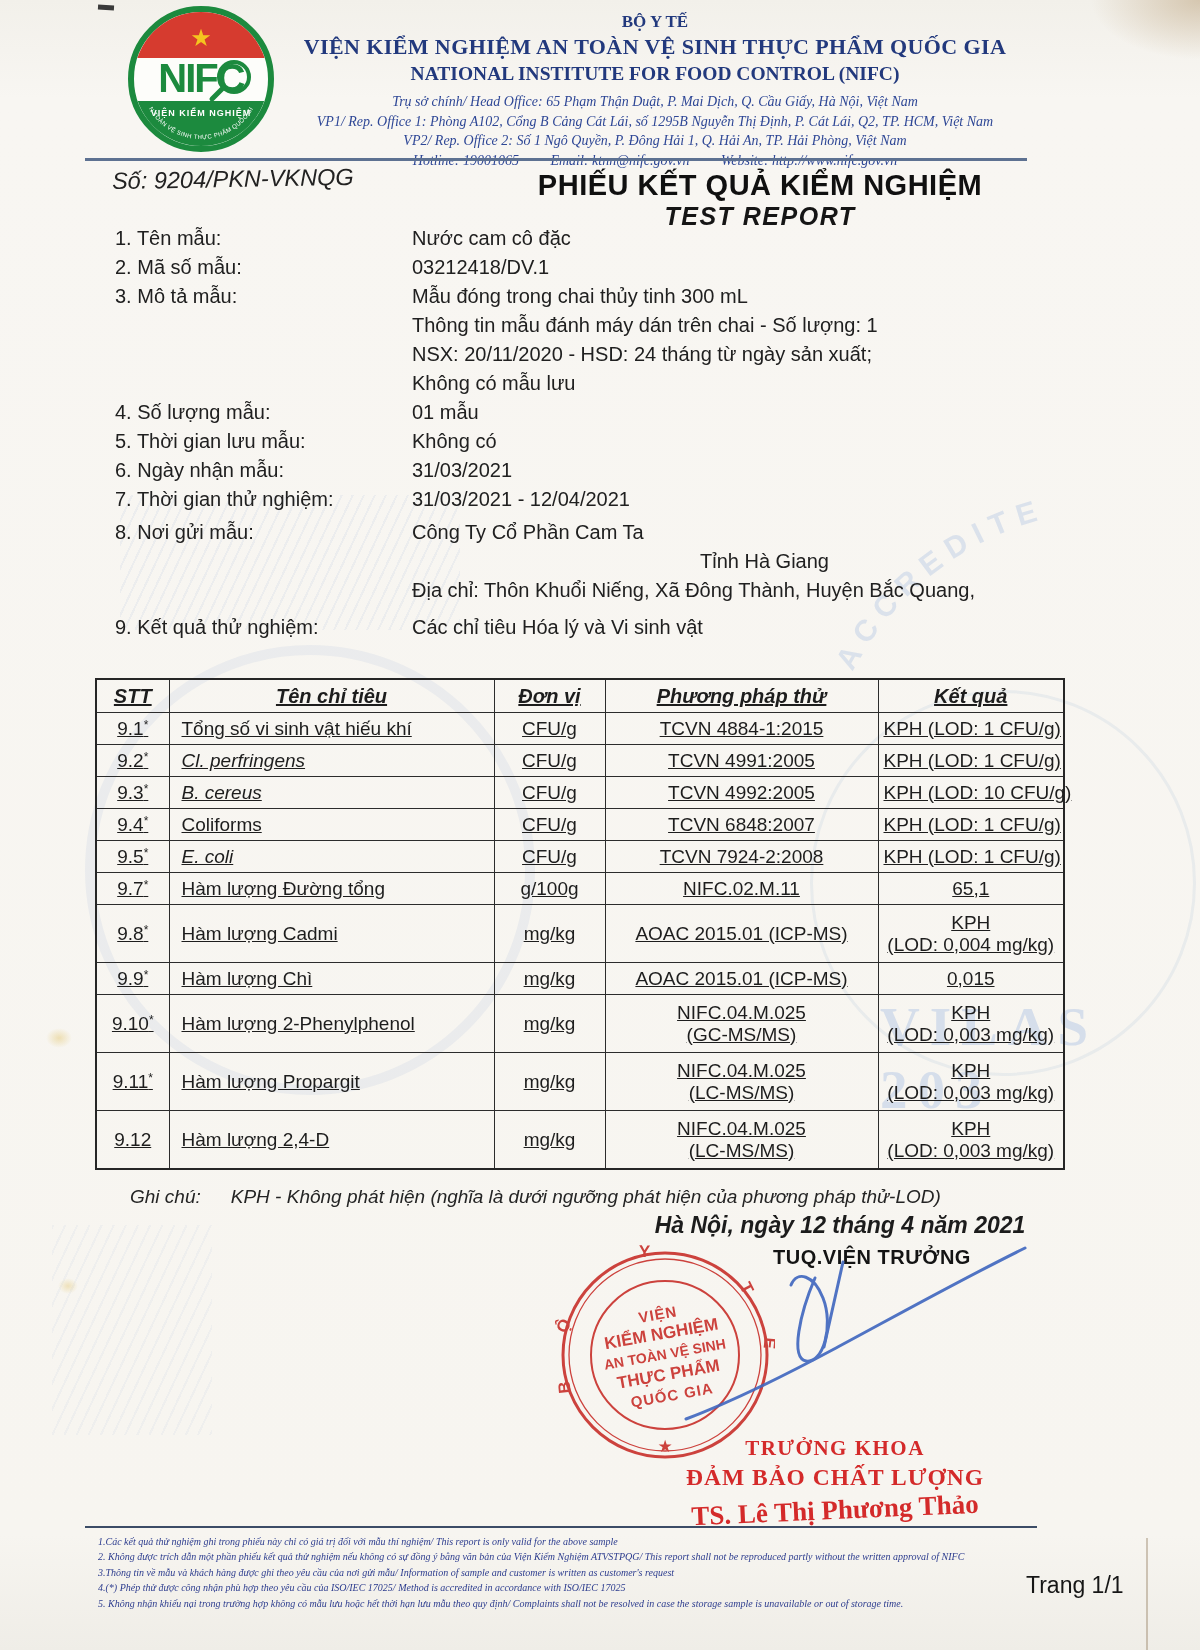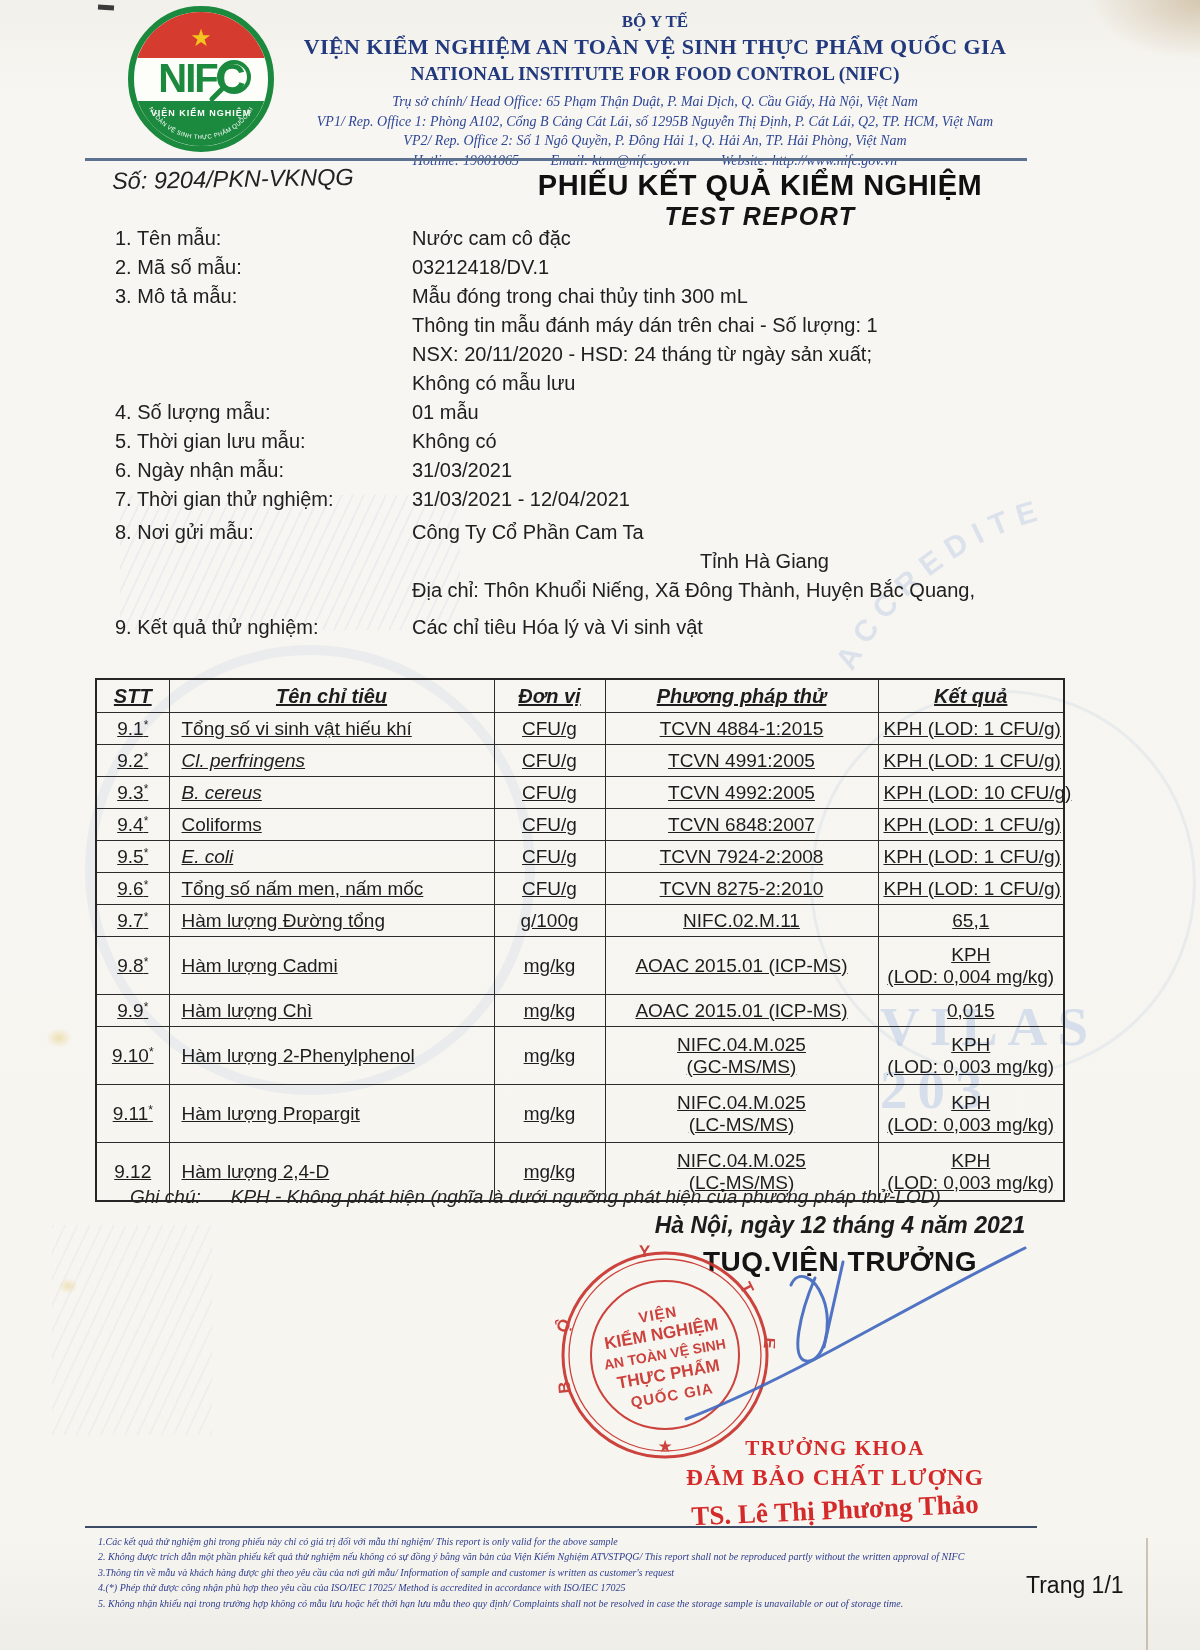--- a/index.html
+++ b/index.html
@@ -42,22 +42,22 @@
   .c-stt{text-align:center;}
   .c-name{text-align:left;padding-left:12px !important;}
   .c-name .it{font-style:italic;}
   .c-unit,.c-method,.c-result{text-align:center;white-space:nowrap;}
   sup.star{font-size:12px;vertical-align:6px;letter-spacing:0;}
   
   .ghichu{position:absolute;left:130px;top:1186px;font-size:19px;font-style:italic;color:#242424;z-index:2;}
   .ghichu .gc-label{margin-right:30px;}
   .date{position:absolute;left:640px;top:1212px;width:400px;text-align:center;
       font-size:23px;font-style:italic;font-weight:bold;color:#1c1c1c;z-index:2;}
-  .tuq{position:absolute;left:640px;top:1246px;width:400px;text-align:center;
-      font-size:28px;font-weight:bold;letter-spacing:.5px;color:#141414;z-index:2;}
+  .tuq{position:absolute;left:672px;top:1246px;width:400px;text-align:center;
+      font-size:20px;font-weight:bold;letter-spacing:.5px;color:#141414;z-index:2;}
   .stamp{position:absolute;left:555px;top:1245px;width:220px;height:220px;z-index:3;opacity:.92;}
   .signature{position:absolute;left:610px;top:1218px;width:430px;height:250px;z-index:4;}
   .red-block{position:absolute;left:625px;top:1436px;width:420px;text-align:center;
       font-family:"Liberation Serif",serif;font-weight:bold;color:#d42a2a;z-index:3;}
   .dept1{font-size:21px;letter-spacing:1.5px;}
   .dept2{font-size:23.5px;letter-spacing:1px;margin-top:3px;}
   .signer{font-size:27px;margin-top:4px;transform:rotate(-2.5deg);}
   
   .foot-rule{position:absolute;left:85px;top:1526px;width:952px;height:2px;background:#3c4c66;z-index:2;}
   .footnotes{position:absolute;left:98px;top:1534px;width:948px;z-index:2;
@@ -286,33 +286,20 @@
       <td class="c-method">
             <div>TCVN 7924-2:2008</div>
             <div></div>
           </td>
       <td class="c-result">
             <div>KPH (LOD: 1 CFU/g)</div>
             <div></div>
           </td>
     </tr>
     <tr class="single">
-      <td class="c-stt"><span>9.6</span><sup class="star">*</sup></td>
-      <td class="c-name"><span>Tổng số nấm men, nấm mốc</span></td>
-      <td class="c-unit">CFU/g</td>
-      <td class="c-method">
-            <div>TCVN 8275-2:2010</div>
-            <div></div>
-          </td>
-      <td class="c-result">
-            <div>KPH (LOD: 1 CFU/g)</div>
-            <div></div>
-          </td>
-    </tr>
-    <tr class="single">
       <td class="c-stt"><span>9.7</span><sup class="star">*</sup></td>
       <td class="c-name"><span>Hàm lượng Đường tổng</span></td>
       <td class="c-unit">g/100g</td>
       <td class="c-method">
             <div>NIFC.02.M.11</div>
             <div></div>
           </td>
       <td class="c-result">
             <div>65,1</div>
             <div></div>

